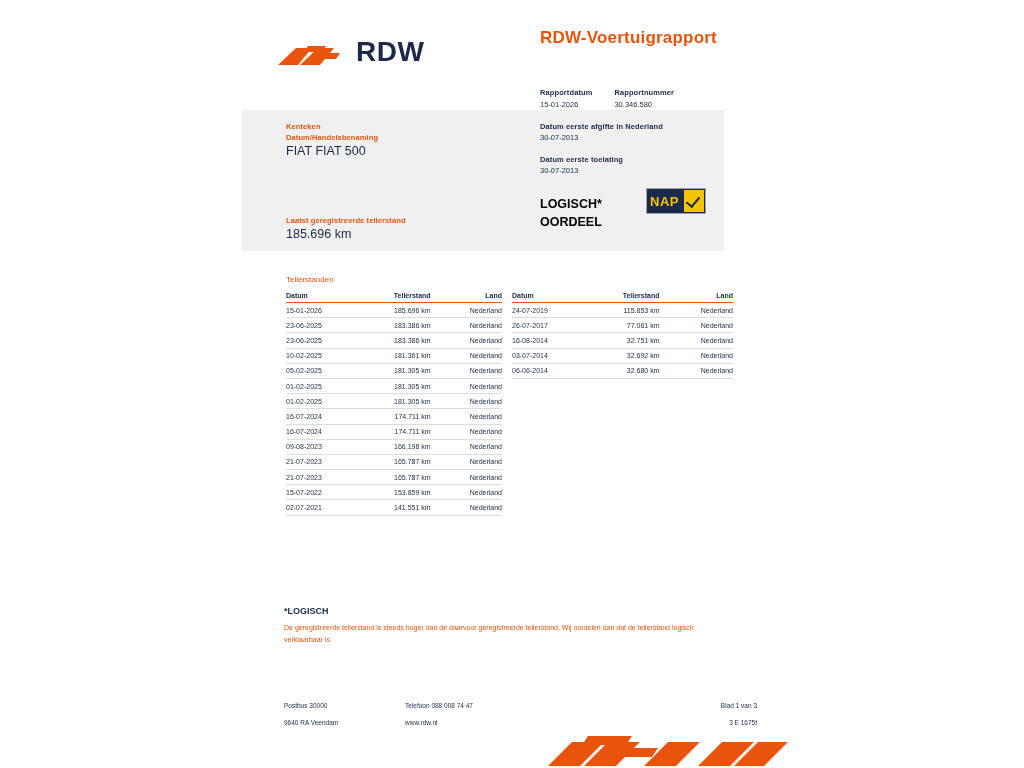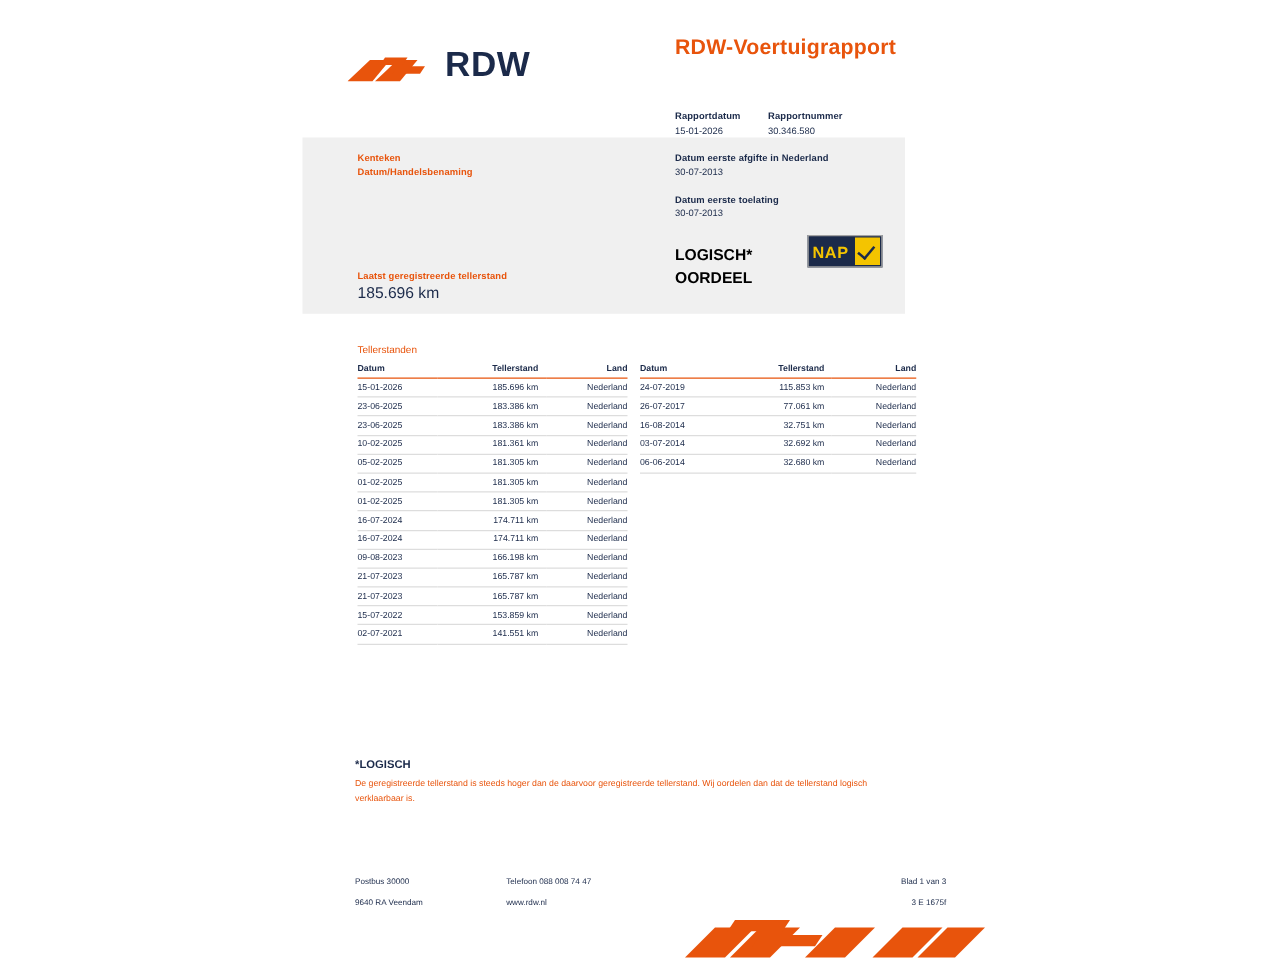--- a/index.html
+++ b/index.html
@@ -280,20 +280,21 @@
         <div class="meta-label">Rapportnummer</div>
         <div class="meta-value">30.346.580</div>
       </div>
     </div>
   </div>
 
   <div class="summary">
     <div class="sum-left">
       <div class="field-label">Kenteken</div>
       <div class="field-label">Datum/Handelsbenaming</div>
+      <div class="field-value">FIAT FIAT 500</div>
     </div>
 
     <div class="odo-block">
       <div class="field-label">Laatst geregistreerde tellerstand</div>
       <div class="field-value">185.696 km</div>
     </div>
 
     <div class="sum-right">
       <div class="field-label dark">Datum eerste afgifte in Nederland</div>
       <div class="field-value small">30-07-2013</div>

